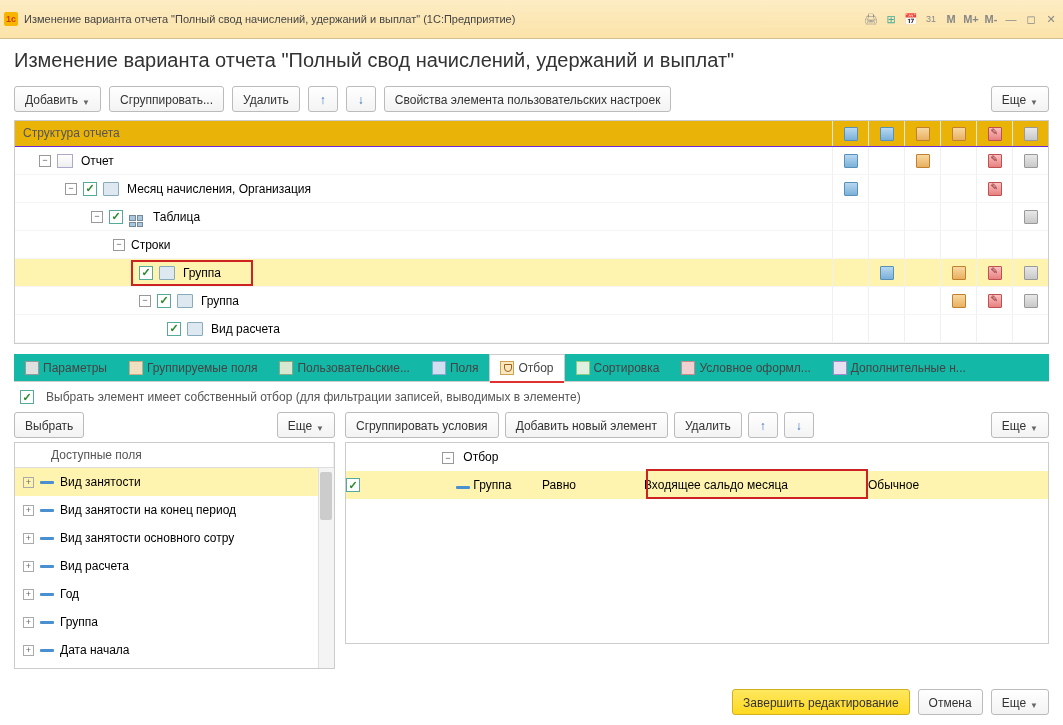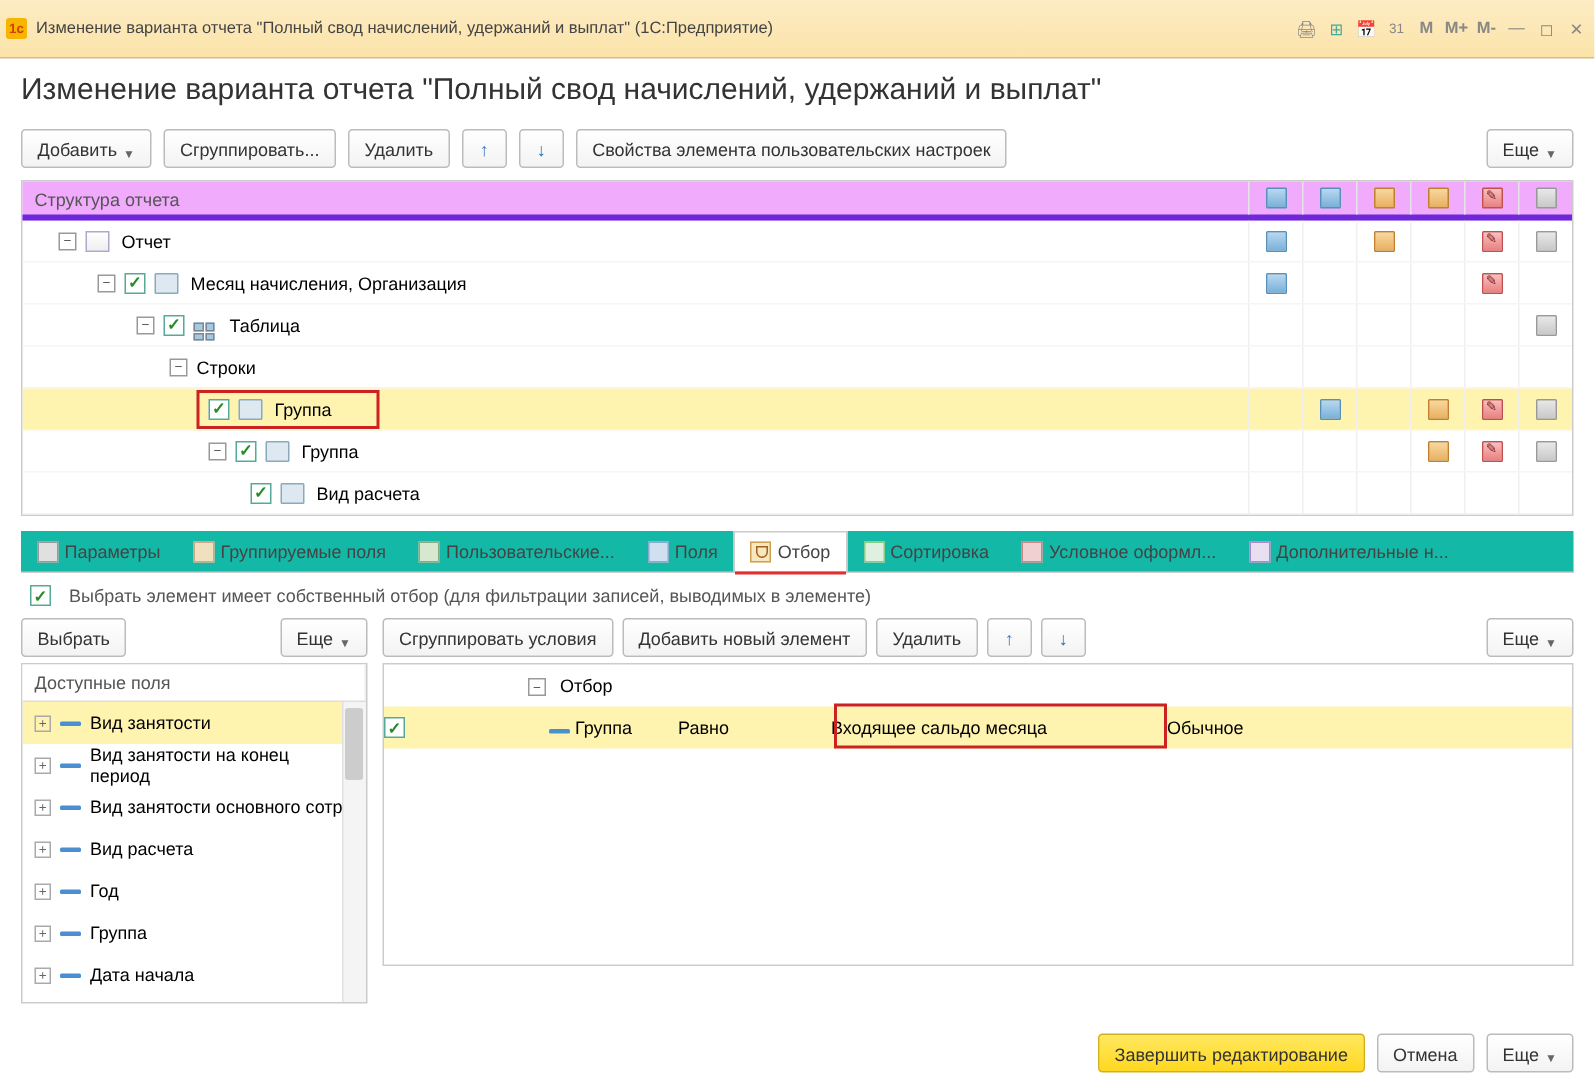--- a/index.html
+++ b/index.html
@@ -16,21 +16,21 @@
 
 .page-title { font-size: 20px; color: #333; margin-bottom: 14px; }
 
 .toolbar1 { display: flex; gap: 8px; align-items: center; margin-bottom: 8px; }
 .btn { border: 1px solid #bbb; background: linear-gradient(#fff, #f3f3f3); padding: 4px 10px; border-radius: 3px; cursor: pointer; height: 26px; display: inline-flex; align-items: flex-end; gap: 4px; color: #333; }
 .btn .caret { font-size: 8px; color: #666; }
 .btn-icon { width: 30px; justify-content: center; padding: 4px; }
 .spacer { flex: 1; }
 
 .struct-panel { border: 1px solid #ccc; }
-.struct-header { display: flex; height: 26px; border-bottom: 4px solid #6d28d9; background: #f0abfc; }
+.struct-header { display: flex; height: 26px; border-bottom: 1px solid #6d28d9; background: #eab308; }
 .struct-header .sh-title { flex: 1; padding: 5px 8px; color: #555; }
 .struct-header .sh-col { width: 36px; border-left: 1px solid #e5e5e5; display: flex; align-items: center; justify-content: center; }
 
 .struct-body { max-height: 205px; overflow-y: auto; position: relative; }
 .struct-row { display: flex; height: 28px; align-items: center; border-bottom: 1px solid #f5f5f5; }
 .struct-row .sr-main { flex: 1; display: flex; align-items: center; padding-left: 8px; }
 .struct-row .sr-col { width: 36px; border-left: 1px solid #f0f0f0; height: 100%; display: flex; align-items: center; justify-content: center; }
 .struct-row.highlight { background: #fff3b0; }
 
 .expander { width: 12px; height: 12px; border: 1px solid #999; display: inline-flex; align-items: center; justify-content: center; font-size: 9px; line-height: 1; margin-right: 6px; cursor: pointer; color: #555; background: #fff; }
@@ -62,21 +62,21 @@
 .ti-fields { background: #d0e0f0; border: 1px solid #8ac; }
 .ti-filter { background: #f8e8c0; border: 1px solid #d0a050; position: relative; }
 .ti-filter::after { content: ""; position: absolute; left: 3px; top: 2px; width: 6px; height: 6px; border: 1px solid #a06020; border-radius: 0 0 50% 50%; }
 .ti-sort { background: #e0f0e0; border: 1px solid #8c8; }
 .ti-cond { background: #f0d0d0; border: 1px solid #c88; }
 .ti-extra { background: #e8e0f0; border: 1px solid #a8c; }
 
 .filter-note { padding: 8px 6px; display: flex; align-items: center; gap: 6px; color: #555; }
 
 .lower-split { display: flex; gap: 10px; }
-.panel-left { width: 231px; }
+.panel-left { width: 321px; }
 .panel-right { flex: 1; }
 
 .panel-toolbar { display: flex; gap: 6px; margin-bottom: 4px; }
 
 .grid { border: 1px solid #ccc; background: #fff; }
 .grid-header { display: flex; border-bottom: 1px solid #ddd; background: #fff; }
 .grid-header .gh-cell { padding: 5px 8px; color: #555; border-right: 1px solid #eee; }
 
 .left-list { height: 200px; overflow: hidden; position: relative; }
 .left-row { height: 28px; display: flex; align-items: center; padding: 0 8px; gap: 6px; }
@@ -348,21 +348,21 @@
       <div class="panel-toolbar">
         <button class="btn">Выбрать</button>
         <span class="spacer"></span>
         <button class="btn">
             <span>Еще</span>
             <span class="caret">▼</span>
           </button>
       </div>
       <div class="grid">
         <div class="grid-header">
-            <div class="gh-cell" style="flex:1;">Доступные поля</div>
+            <div class="gh-cell" style="flex:1;margin-left:28px;">Доступные поля</div>
           </div>
         <div class="left-list">
           <div class="left-row sel">
               <span class="plus-exp">+</span>
               <span class="dash-icon"></span>
               <span>Вид занятости</span>
             </div>
           <div class="left-row">
               <span class="plus-exp">+</span>
               <span class="dash-icon"></span>

